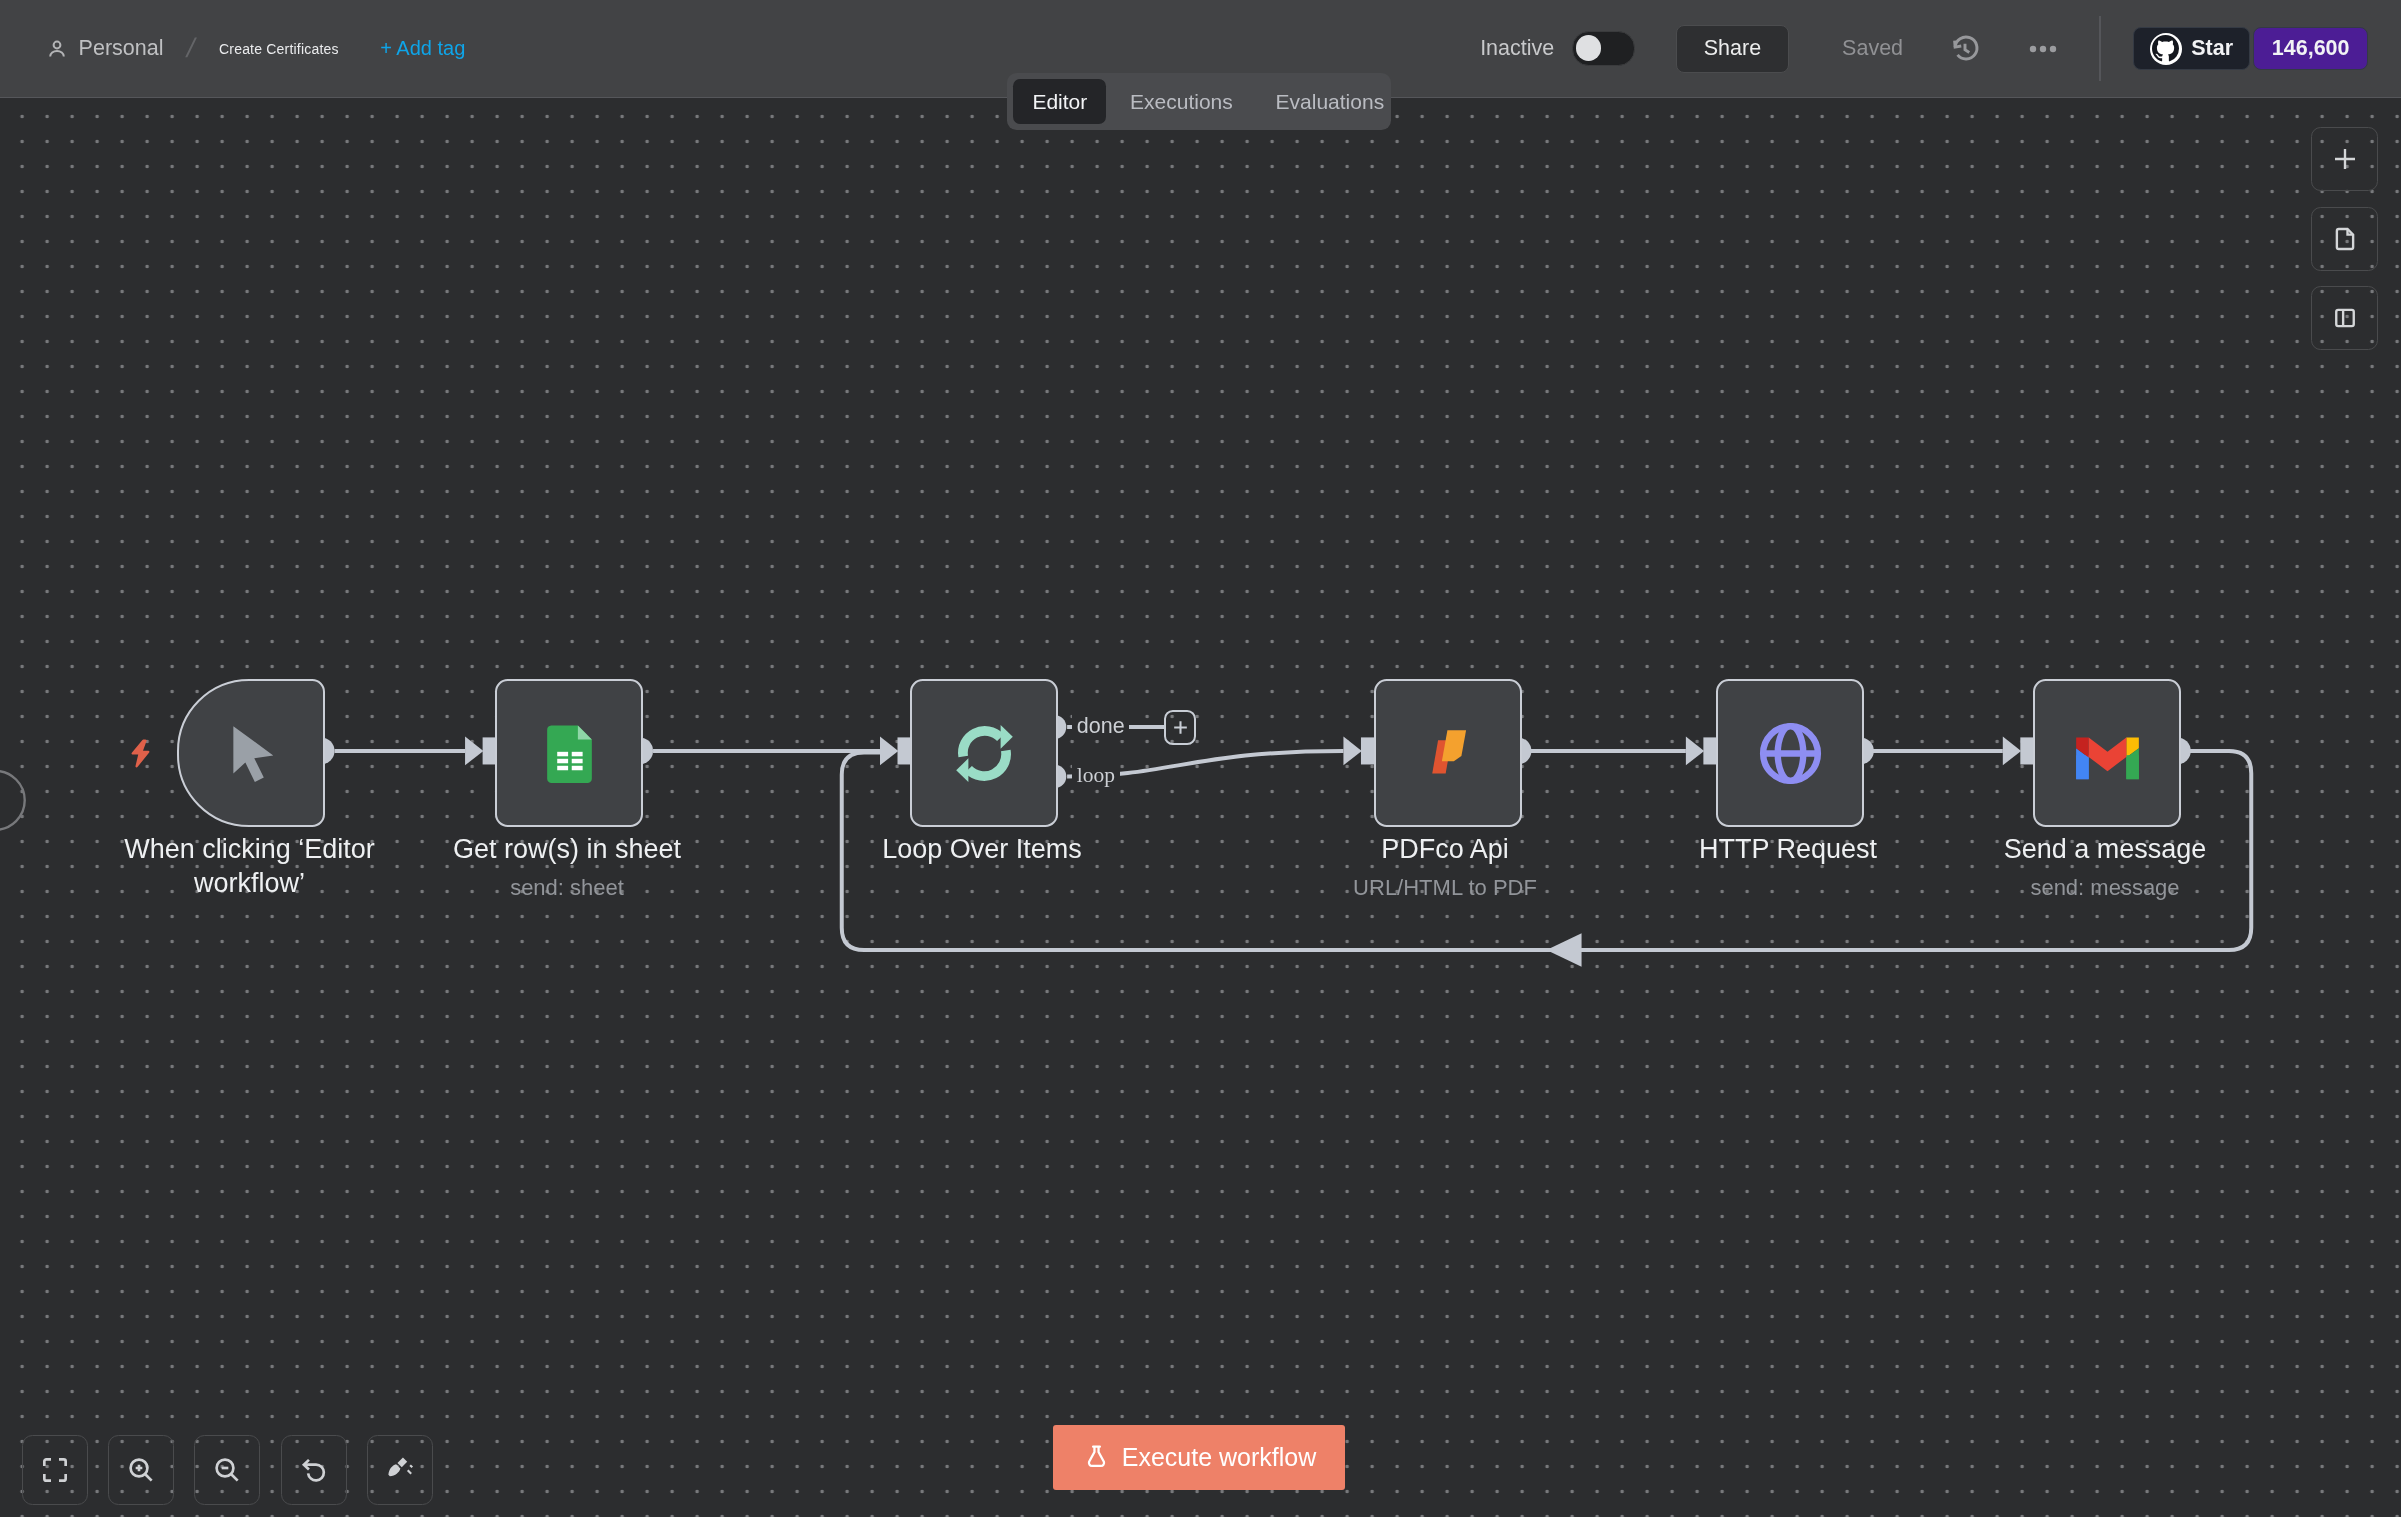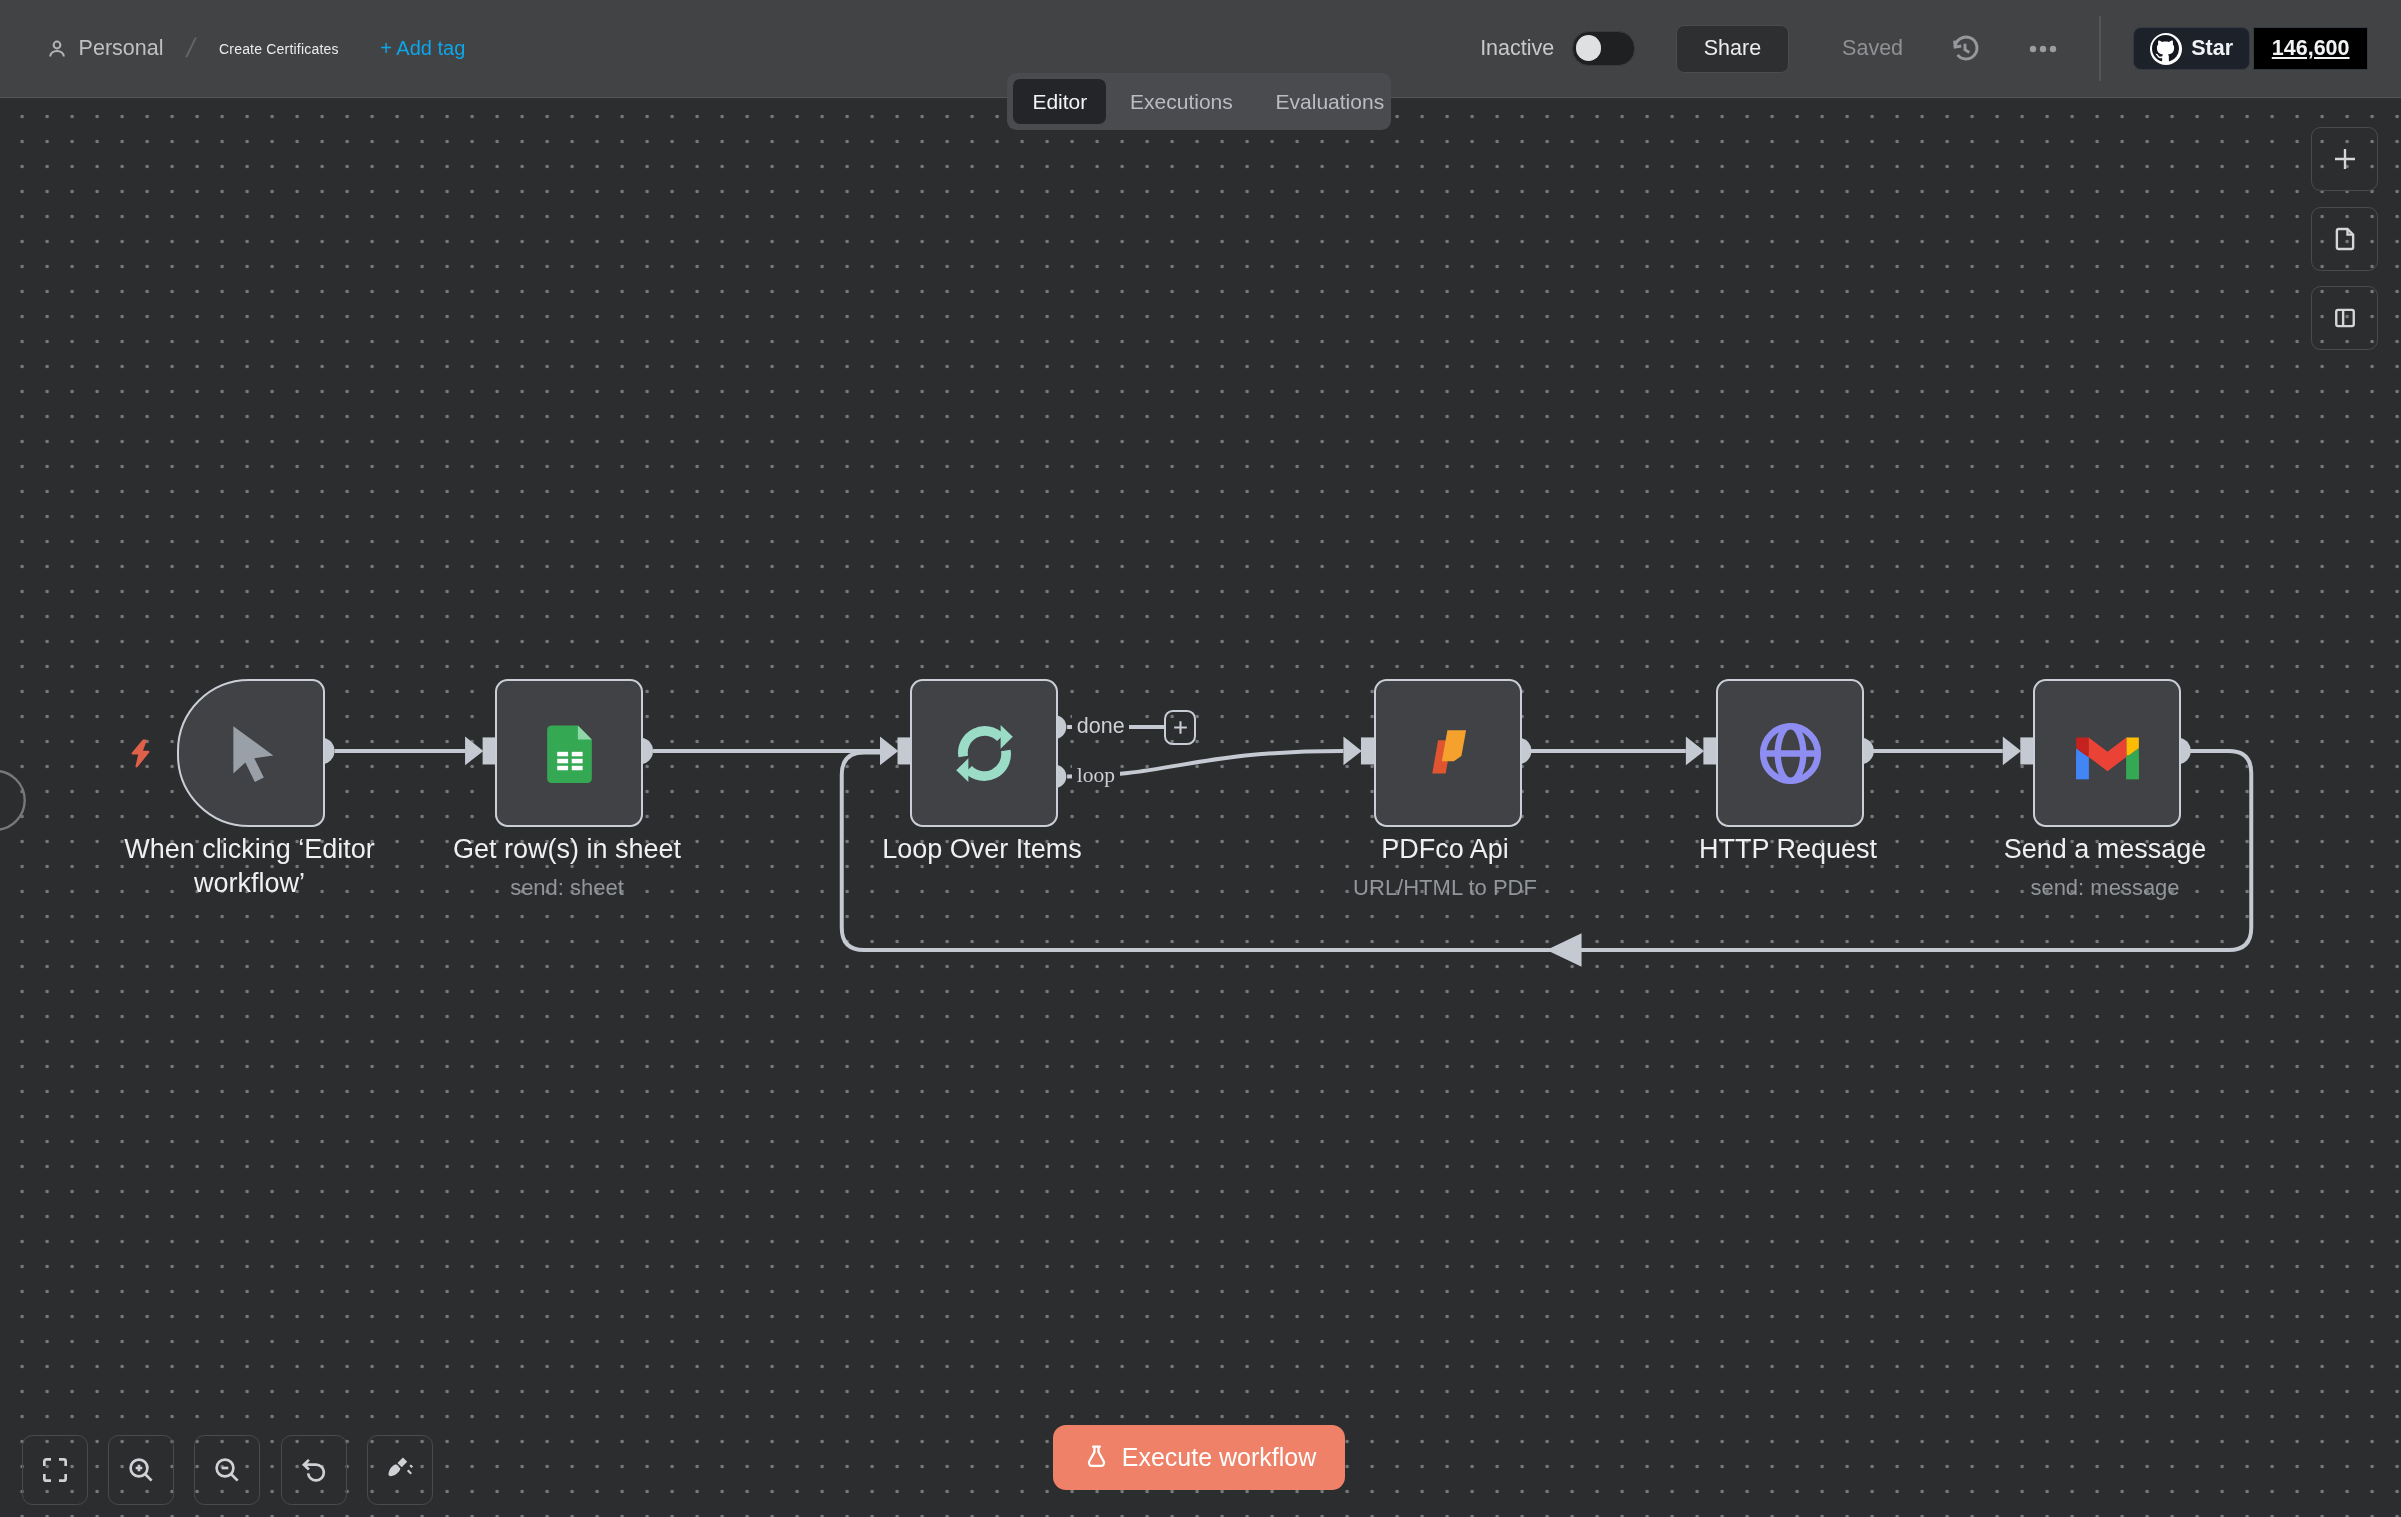--- a/index.html
+++ b/index.html
@@ -24,22 +24,22 @@
   .share-btn{height:46px;padding:0 27px;border-radius:8px;background:#2e2f31;border:1.6px solid #4b4c4e;
              color:#eceded;font-size:21.5px;display:flex;align-items:center;cursor:pointer;margin-right:53px;}
   .saved{color:#909194;font-size:21.5px;margin-right:45px;}
   .hicon{width:33px;height:33px;display:flex;align-items:center;justify-content:center;cursor:pointer;}
   .hist{margin-right:45px;}
   .dots3{margin-right:40px;}
   .vdivider{width:1.6px;height:65px;background:#55565a;margin-right:32px;}
   .gh{display:flex;align-items:stretch;height:43px;gap:3.2px;}
   .gh-left{display:flex;align-items:center;gap:9.6px;background:#1d212a;border:0.8px solid #343a44;
            border-radius:8px;padding:0 16px;color:#f2f3f5;font-size:21.5px;font-weight:600;cursor:pointer;}
-  .gh-right{display:flex;align-items:center;background:#000000;border:0.8px solid #343a44;
-            border-radius:0;padding:0 17.5px;color:#f2f3f5;font-size:21.5px;font-weight:600;cursor:pointer;text-decoration:underline;}
+  .gh-right{display:flex;align-items:center;background:#4c1d95;border:0.8px solid #343a44;
+            border-radius:8px;padding:0 17.5px;color:#f2f3f5;font-size:21.5px;font-weight:600;cursor:pointer;}
   .octo{width:32px;height:32px;border-radius:50%;background:#fff;display:flex;align-items:center;justify-content:center;}
   
   #tabbar{position:absolute;left:1007px;top:73px;width:384px;height:57px;background:#4a4b4e;
           border-radius:9.6px;display:flex;align-items:center;padding:0 6.4px;box-sizing:border-box;gap:4.8px;z-index:60;}
   .tab{font-size:21px;color:#babcc2;padding:0 19px;height:45px;display:flex;align-items:center;
        border-radius:7.2px;cursor:pointer;white-space:nowrap;}
   .tab.active{background:#242528;color:#f3f4f6;}
   
   .node{position:absolute;width:144px;height:144px;background:#404245;border:2.8px solid #caced6;
         border-radius:12.7px;display:flex;align-items:center;justify-content:center;cursor:pointer;z-index:10;}
@@ -49,21 +49,21 @@
   .nsub{color:#92959a;font-size:22px;font-weight:400;margin-top:4.8px;}
   .portchip{position:absolute;background:#2c2d2f;color:#cdd0d5;font-size:21.5px;padding:0.8px 4.8px;z-index:12;}
   #plus-after-done{position:absolute;left:1164px;top:710px;width:32px;height:35px;border:2.4px solid #c8cdd5;
           border-radius:8.8px;box-sizing:border-box;display:flex;align-items:center;justify-content:center;
           cursor:pointer;z-index:12;}
   
   .cbtn{position:absolute;width:66px;height:70px;border:1.6px solid #4a4b4d;border-radius:10.4px;
         display:flex;align-items:center;justify-content:center;cursor:pointer;z-index:40;box-sizing:border-box;}
   .rbtn{position:absolute;left:2311px;width:67px;height:64px;border:1.6px solid #4a4b4d;border-radius:9.6px;
         display:flex;align-items:center;justify-content:center;cursor:pointer;z-index:40;box-sizing:border-box;}
-  #execute-btn{position:absolute;left:1053px;top:1425px;width:292px;height:65px;border-radius:13px;
+  #execute-btn{position:absolute;left:1053px;top:1425px;width:292px;height:65px;border-radius:3px;
         background:#ee8168;color:#fff;font-size:25px;font-weight:500;display:flex;align-items:center;
         justify-content:center;gap:11px;cursor:pointer;z-index:40;}
   svg{display:block;}
   #wires{position:absolute;left:0;top:0;z-index:5;pointer-events:none;}
   #bolt{position:absolute;left:127px;top:739px;z-index:11;}
 </style>
 </head>
 <body>
 
 <div id="page">

